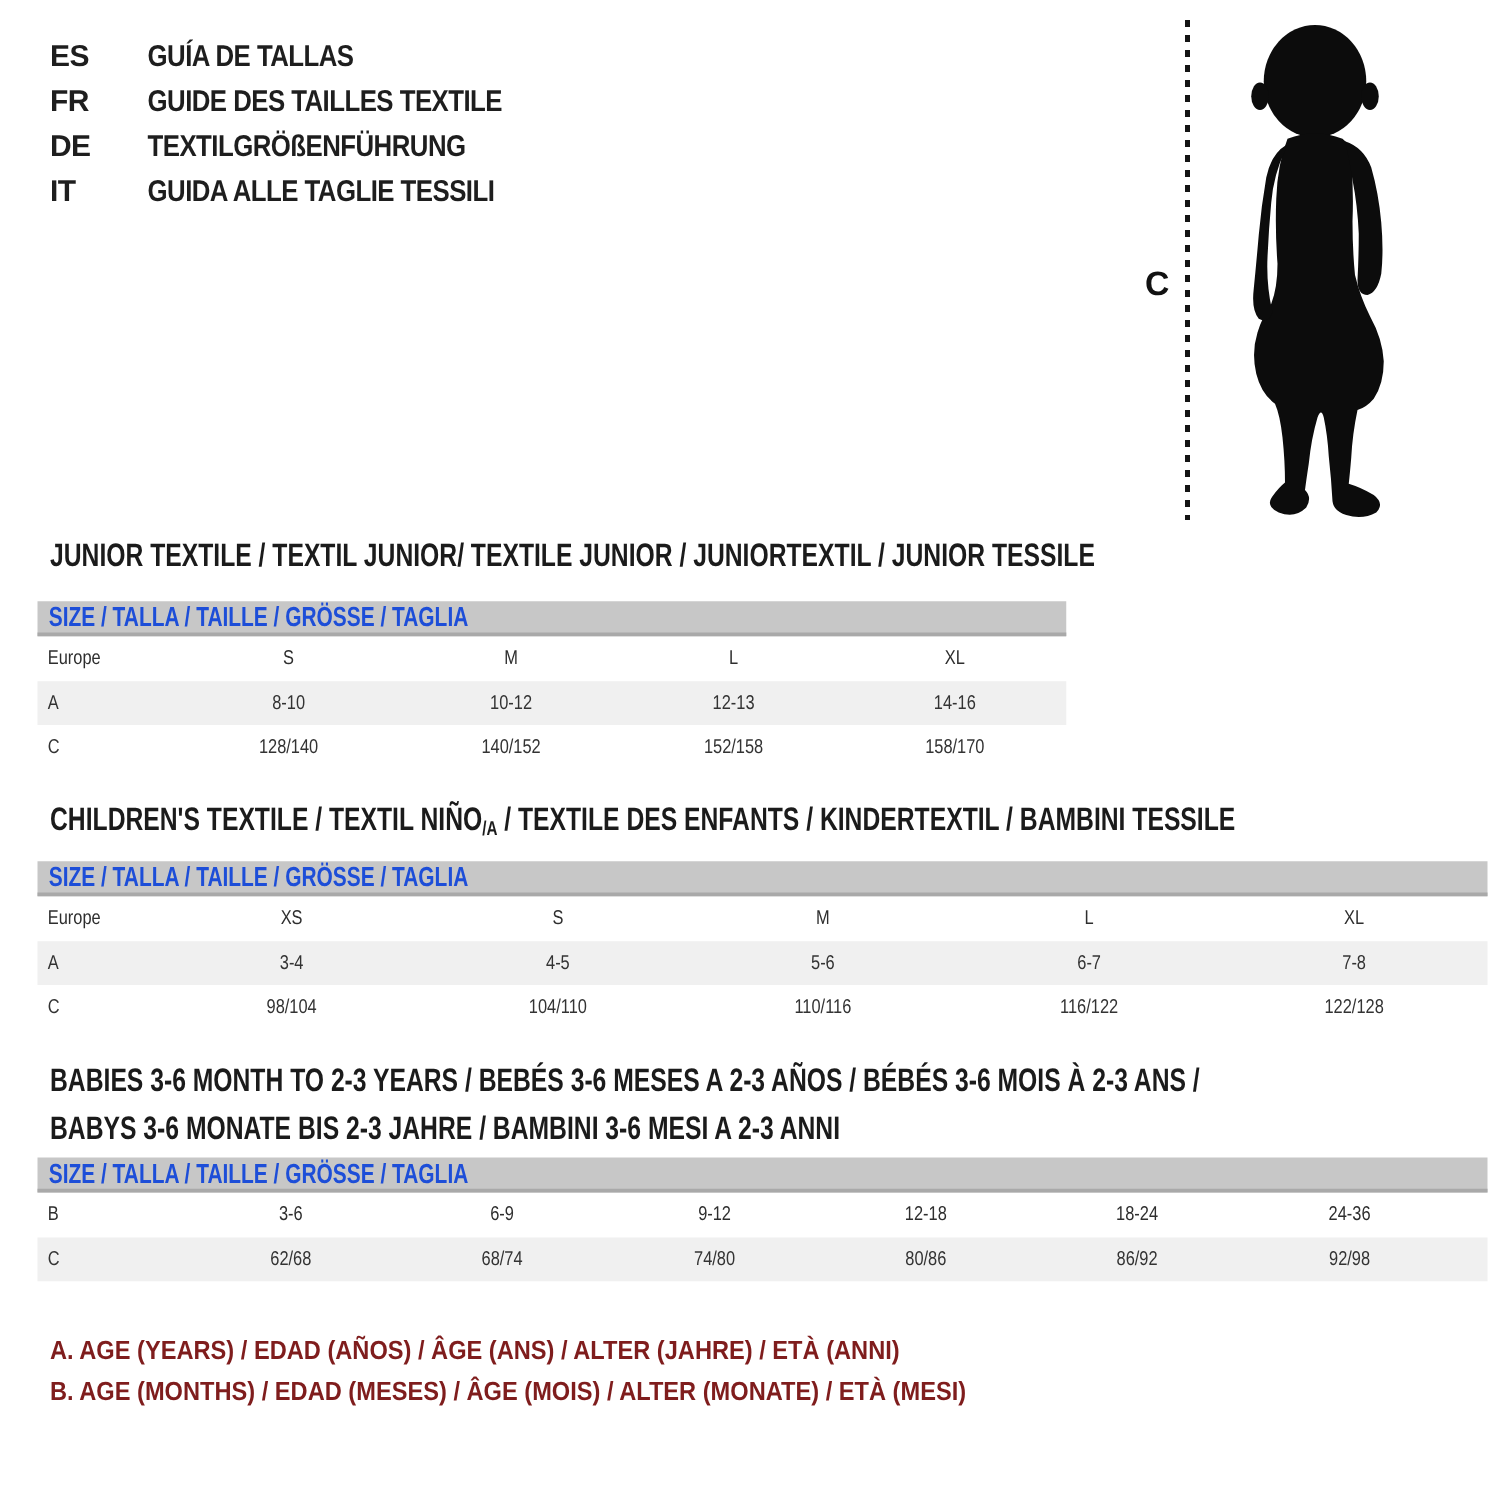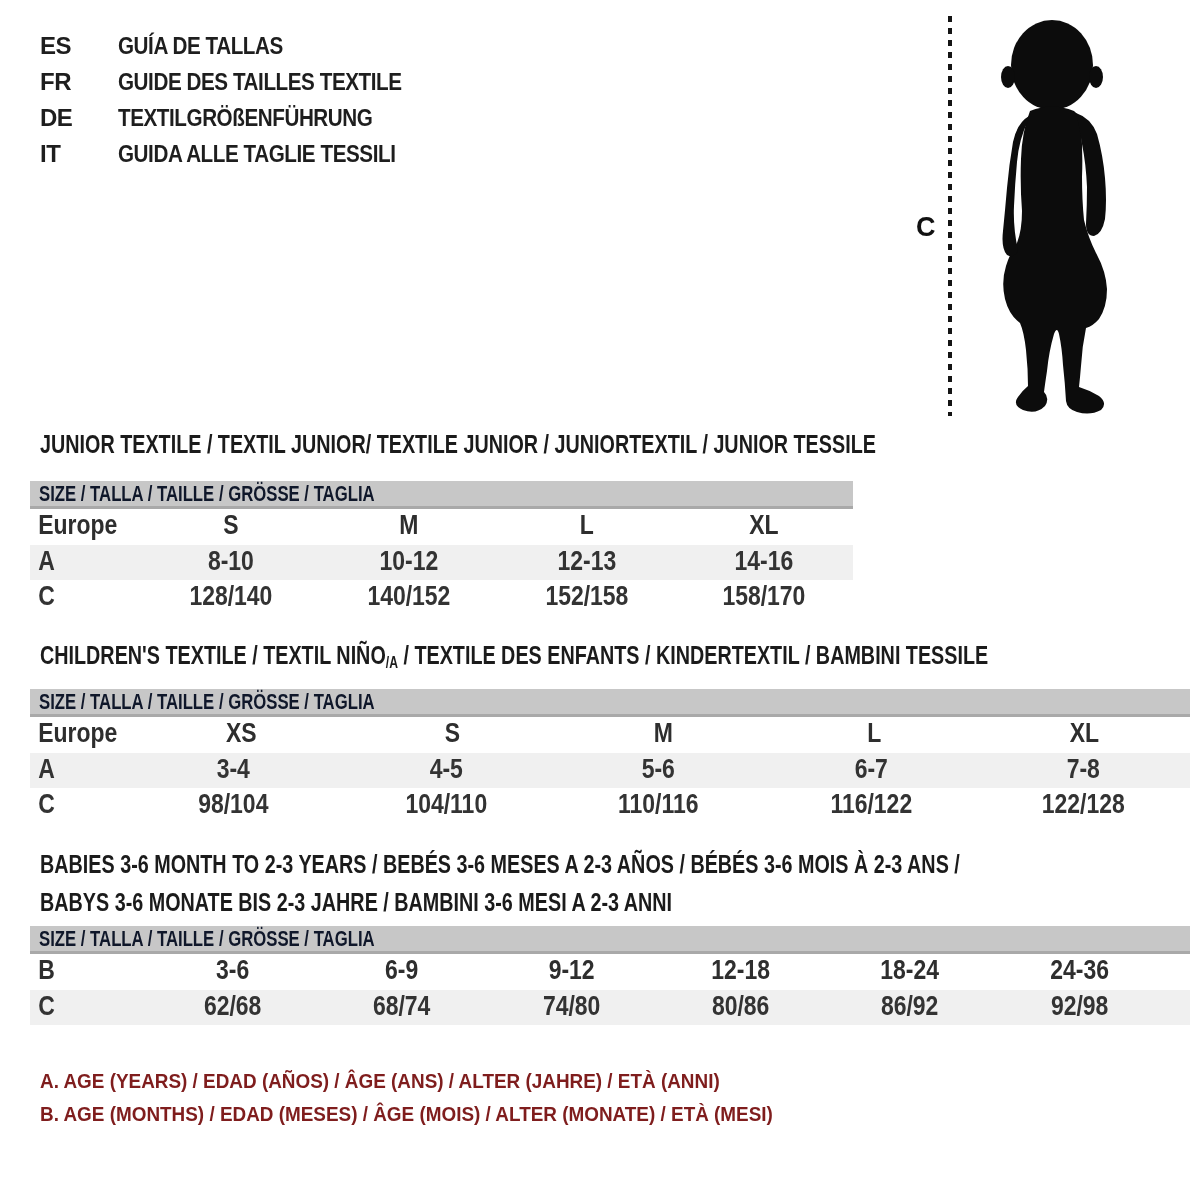--- a/index.html
+++ b/index.html
@@ -30,22 +30,22 @@
   #children-title{left:40px;top:641px;}
   #babies-title{left:40px;top:845px;line-height:38px;}
   .sub{font-size:16px;position:relative;top:4px;}
 
   
   .table{background:#fff;}
   #junior-table{left:30px;top:481px;width:823px;}
   #children-table{left:30px;top:689px;width:1160px;}
   #babies-table{left:30px;top:926px;width:1160px;}
   .thead{background:#c7c7c7;border-bottom:3px solid #a9a9a9;height:25px;line-height:26px;
-    padding-left:9px;font-size:22px;font-weight:bold;color:#0f172a;}
-  .trow{display:flex;align-items:flex-start;height:35px;font-size:28px;color:#333;font-weight:bold;}
+    padding-left:9px;font-size:22px;font-weight:bold;color:#1d4ed8;}
+  .trow{display:flex;align-items:center;height:35px;font-size:16px;color:#333;}
   .trow:first-child{height:36px;color:#2e2e2e;}
   .trow.shaded{background:#f0f0f0;}
   .cell{overflow:visible;}
   .cell.label{box-sizing:border-box;padding-left:10px;transform:scaleX(0.82);transform-origin:0 50%;}
   .cell.val{flex:1 1 0;text-align:center;transform:scaleX(0.82);transform-origin:50% 50%;}
   .t-junior .cell.label{flex:0 0 112px;}
   .t-children .cell.label{flex:0 0 97px;}
   .t-babies .cell.label{flex:0 0 118px;}
   .t-babies .trow{padding-right:26px;}
 

